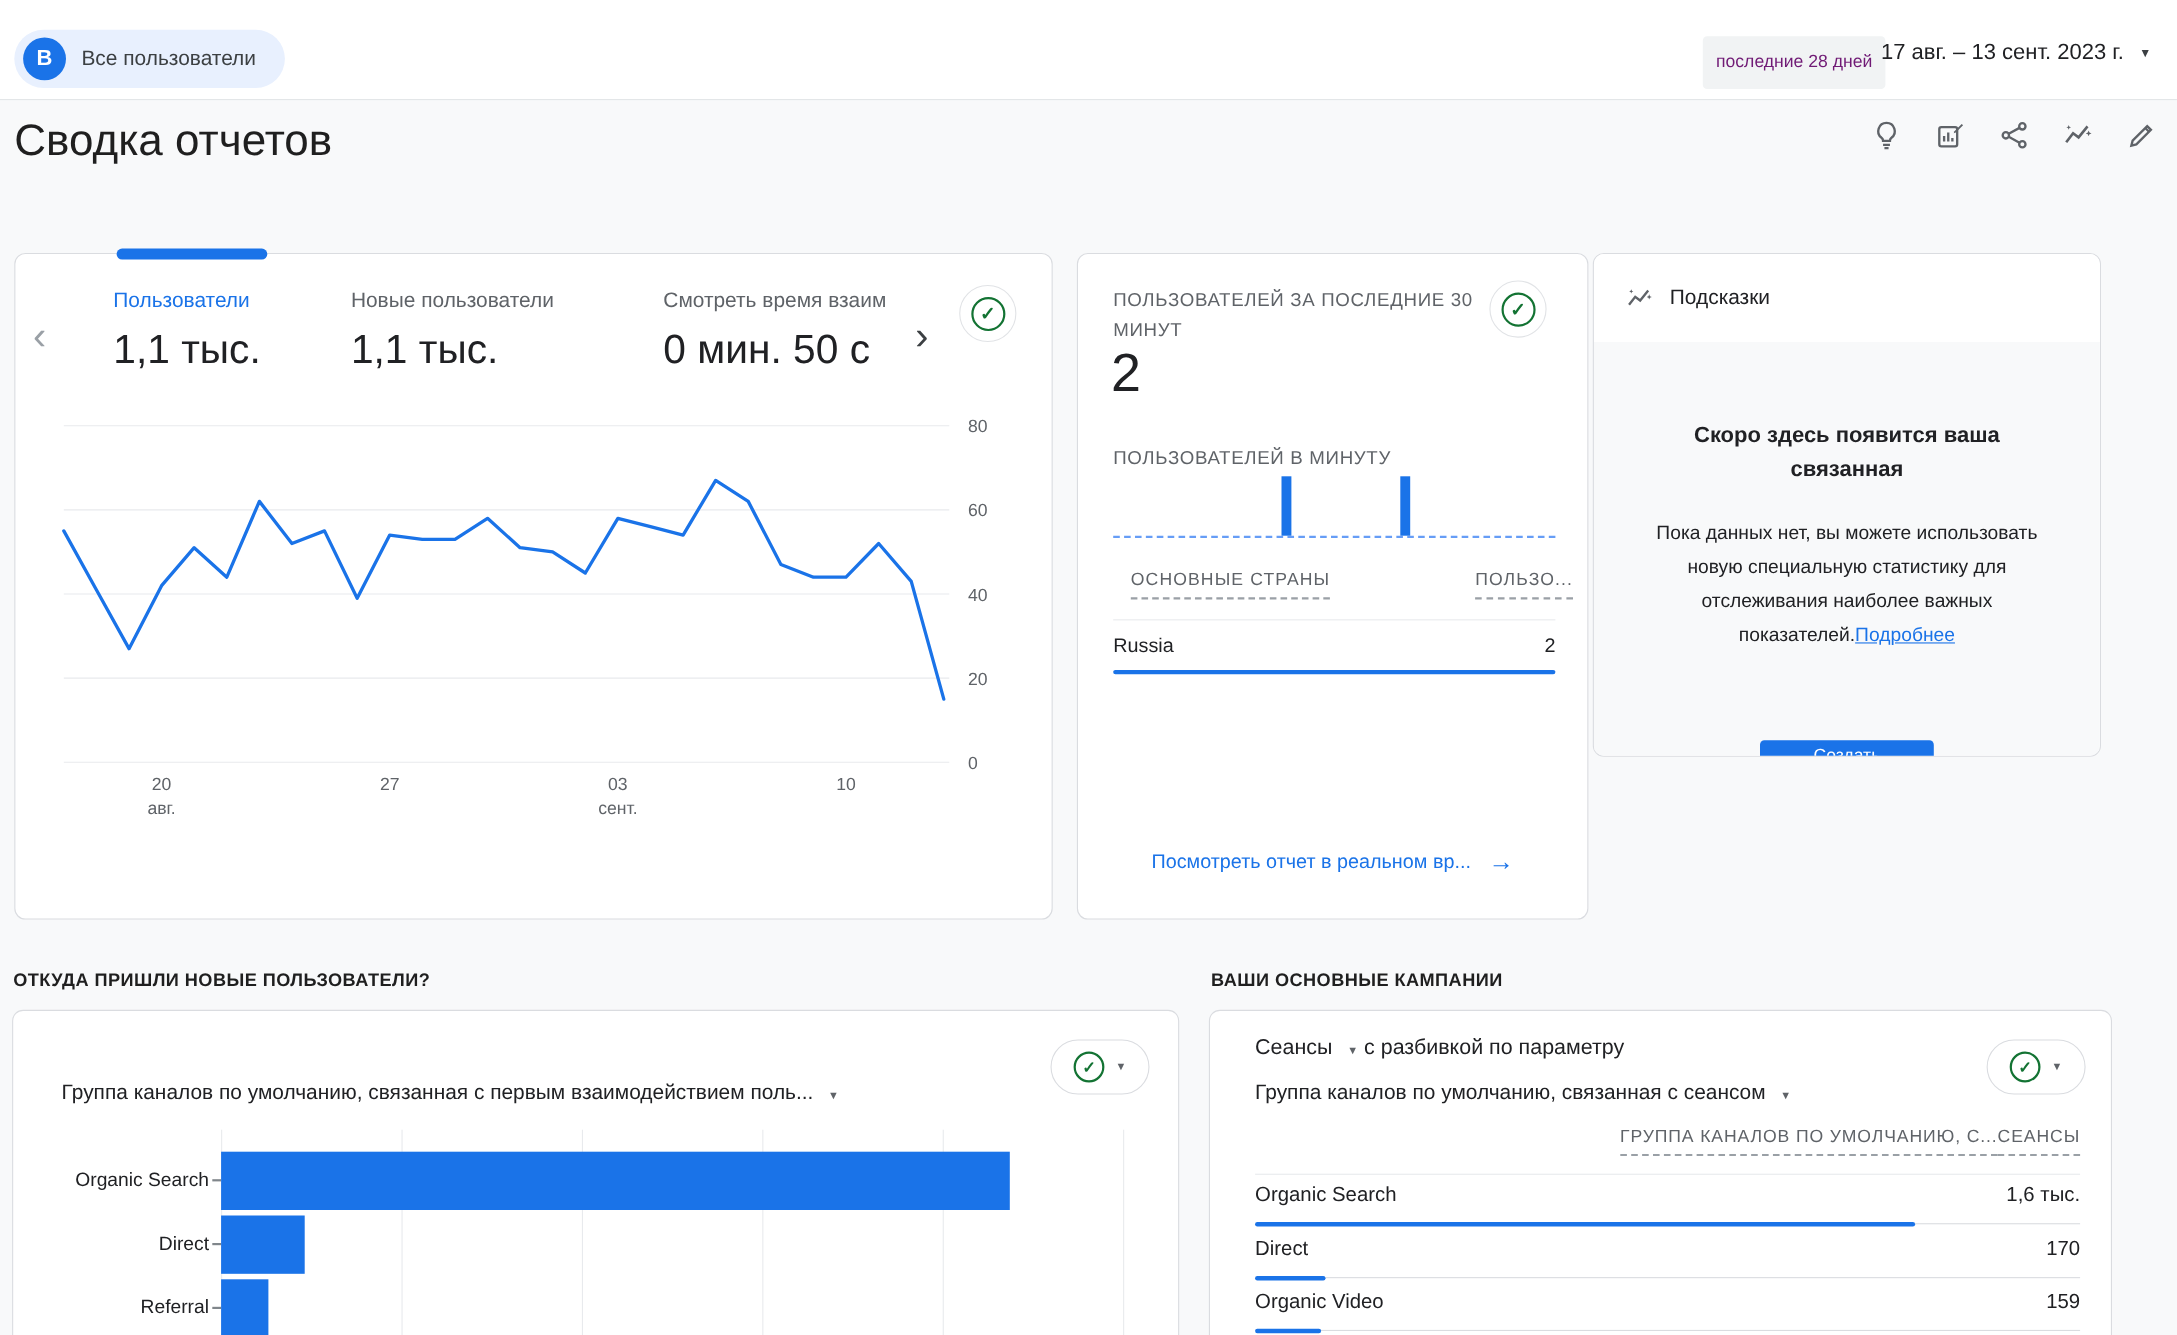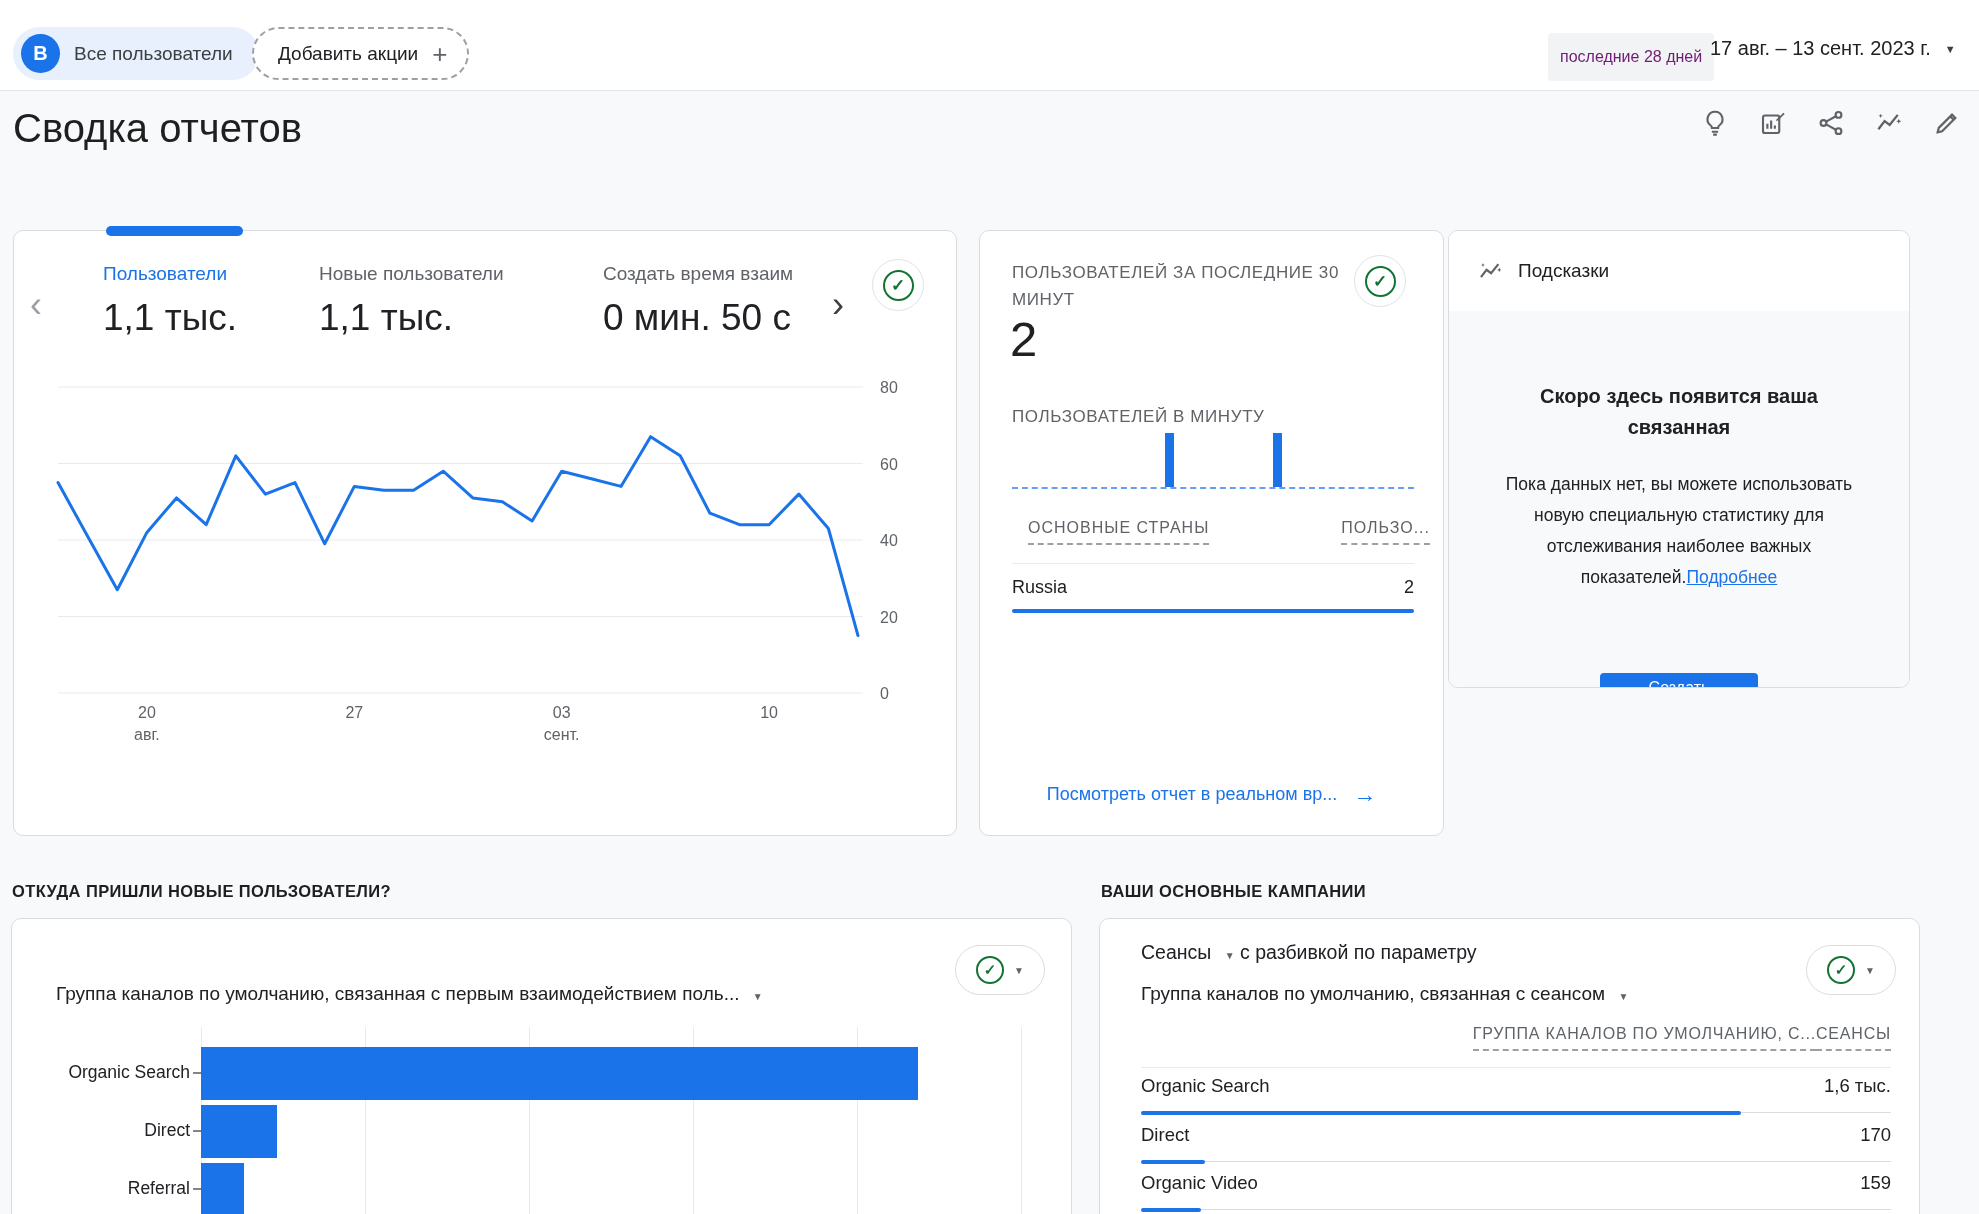--- a/index.html
+++ b/index.html
@@ -61,21 +61,21 @@
   .rt-headers { position:absolute; left:48px; top:288px; width:402px; display:flex; justify-content:space-between; font-size:16px; letter-spacing:1px; color:#5f6368; font-weight:400; }
   .dashed-u { border-bottom:2px dashed #9aa0a6; padding-bottom:6px; }
   .rt-divider { position:absolute; left:32px; top:332px; width:402px; height:1px; background:#e8eaed; }
   .rt-row { position:absolute; left:32px; top:346px; width:402px; display:flex; justify-content:space-between; font-size:18px; color:#202124; }
   .row-bar { position:relative; height:4px; }
   .row-bar .track { position:absolute; top:1px; left:0; width:100%; height:1px; background:#dadce0; }
   .row-bar .fill { position:absolute; top:0; left:0; height:4px; background:#1a73e8; border-radius:2px; }
   #rt-rowbar { position:absolute; left:32px; top:378px; width:402px; }
   .card-link { color:#1a73e8; font-size:18px; display:flex; align-items:center; gap:16px; cursor:pointer; white-space:nowrap; }
   .card-link .arrow { font-size:23px; }
-  #rt-link { position:absolute; left:0; right:0; top:550px; justify-content:center; }
+  #rt-link { position:absolute; left:0; right:0; top:539px; justify-content:center; }
 
   
   .ins-header { position:absolute; left:0; top:0; right:0; height:80px; background:#fff; display:flex; align-items:center; gap:14px; padding-left:28px; }
   .ins-header svg { width:27px; height:27px; }
   .ins-title { font-size:19px; color:#202124; }
   .ins-body { position:absolute; left:0; right:0; top:80px; height:446px; background:#f8f9fa; }
   .ins-heading { position:absolute; left:50px; right:50px; top:70px; text-align:center; font-size:20px; font-weight:700; line-height:31px; color:#202124; }
   .ins-para { position:absolute; left:52px; right:52px; top:158px; text-align:center; font-size:17.5px; line-height:31px; color:#202124; }
   .ins-para a { color:#1a73e8; text-decoration:underline; cursor:pointer; }
   .ins-btn { position:absolute; left:50%; transform:translateX(-50%); top:362px; width:158px; height:30px; background:#1a73e8; color:#fff; font-size:16px; border:none; border-radius:4px; cursor:pointer; font-family:inherit; }
@@ -113,24 +113,20 @@
   .cmp-pill { left:706px; top:26px; }
 </style>
 </head>
 <body>
 
 <div id="topbar">
   <div class="aud-pill">
     <span class="aud-avatar">B</span>
     <span class="aud-label">Все пользователи</span>
   </div>
-  <div class="add-pill">
-    <span class="add-label">Добавить акции</span>
-    <span class="plus">+</span>
-  </div>
   <div class="date-chip">последние 28 дней</div>
   <div class="date-range">
     <span>17 авг. – 13 сент. 2023 г.</span>
     <span class="caret">▼</span>
   </div>
 </div>
 
 <div id="page-title">Сводка отчетов</div>
 <div id="toolbar">
   <span class="tbtn">
@@ -176,21 +172,21 @@
 
   <div id="ov-tab-0" class="ov-tab active">
     <div class="lbl">Пользователи</div>
     <div class="val">1,1 тыс.</div>
   </div>
   <div id="ov-tab-1" class="ov-tab">
     <div class="lbl">Новые пользователи</div>
     <div class="val">1,1 тыс.</div>
   </div>
   <div id="ov-tab-2" class="ov-tab">
-    <div class="lbl">Создать время взаим</div>
+    <div class="lbl">Смотреть время взаим</div>
     <div class="val">0 мин. 50 с</div>
   </div>
 
   <div id="ov-badge" class="quality-badge">
     <span class="check-circle">✓</span>
   </div>
 
   <svg id="overview-chart" width="944" height="606" viewBox="0 0 944 606">
       <line x1="44" y1="462" x2="849" y2="462" stroke="#e8eaed" stroke-width="1"></line>
       <text x="866" y="468" font-size="16" fill="#5f6368">0</text>

